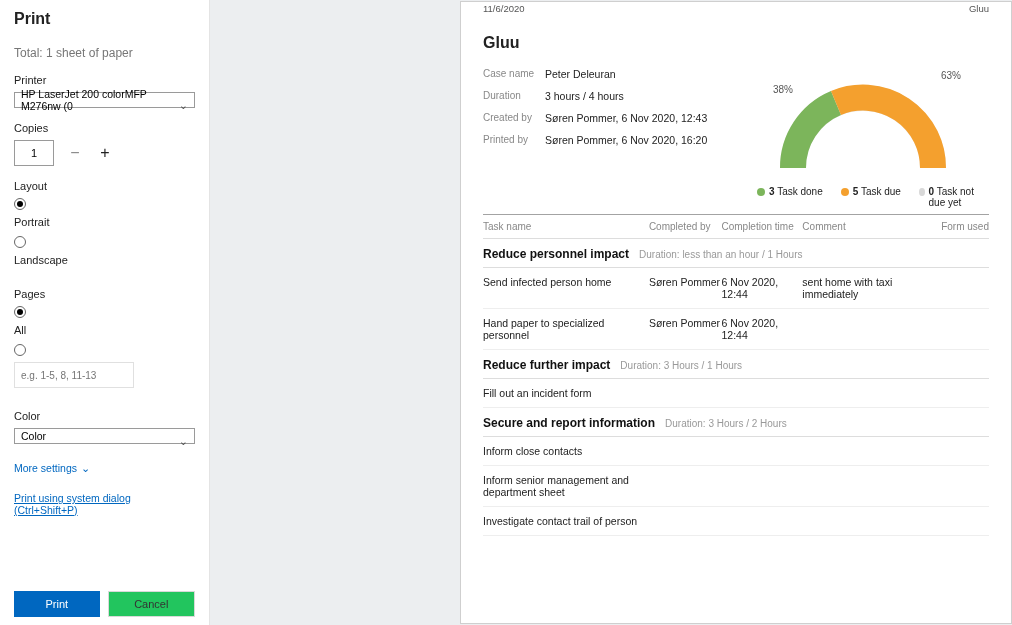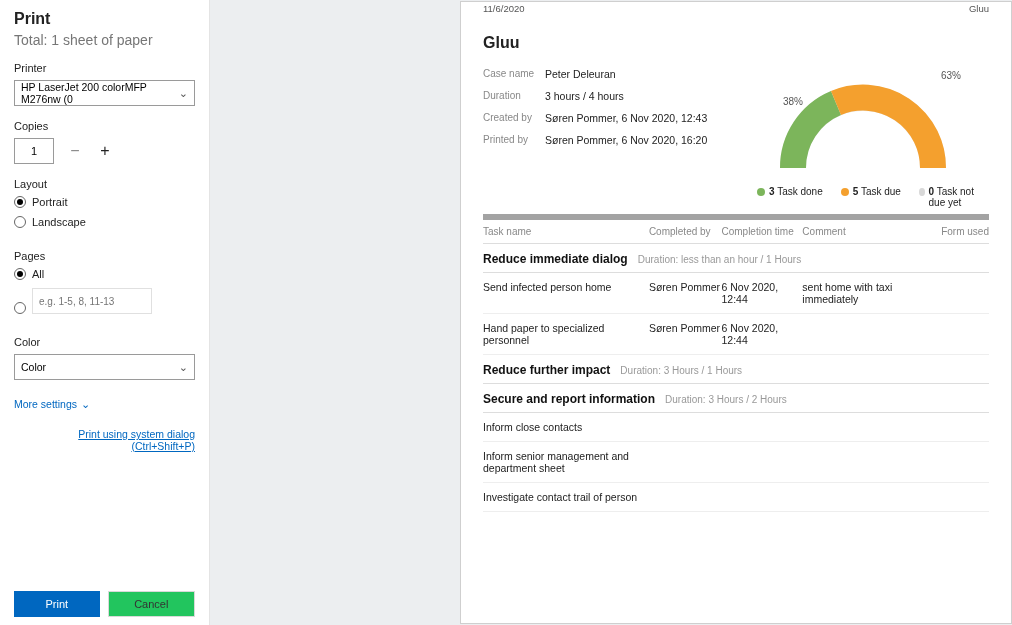--- a/index.html
+++ b/index.html
@@ -4,36 +4,36 @@
 <style>
   * { box-sizing: border-box; margin: 0; padding: 0; font-family: "Segoe UI", Arial, sans-serif; }
   html, body { width: 1012px; height: 625px; overflow: hidden; background:#fff;}
   #app { display:flex; height:100%; }
   
   .panel {
     width:210px; height:100%; background:#fff; border-right:1px solid #e4e4e4;
     padding:10px 14px 0 14px; position:relative; display:flex; flex-direction:column;
   }
   .panel h1 { font-size:16px; font-weight:600; color:#222; }
-  .panel .sub { font-size:14px; color:#767676; margin-top:4px; }
+  .panel .sub { font-size:12px; color:#767676; margin-top:18px; }
   .section-label { font-size:11px; color:#222; margin-top:14px; margin-bottom:6px; }
   .select {
-    width:100%; height:26px; border:1px solid #9a9a9a; font-size:10.5px; padding:0 36px 0 6px;
+    width:100%; height:16px; border:1px solid #9a9a9a; font-size:10.5px; padding:0 36px 0 6px;
     background:#fff; position:relative; display:flex; align-items:center; cursor:pointer;
   }
   .chev { position:absolute; right:6px; top:6px; font-size:11px; color:#555; pointer-events:none;}
   .copies-row { display:flex; align-items:center; gap:12px; }
   .copies-input { width:40px; height:26px; text-align:center; border:1px solid #9a9a9a; font-size:11px; }
   .step { width:18px; height:18px; display:flex; align-items:center; justify-content:center; font-size:16px; cursor:pointer; color:#888;}
   .step.plus { color:#222;}
-  .radio-row { display:flex; align-items:flex-end; gap:6px; font-size:11px; color:#222; margin-bottom:8px; }
+  .radio-row { display:flex; align-items:flex-start; gap:6px; font-size:11px; color:#222; margin-bottom:8px;flex-direction:column; }
   .radio { width:12px; height:12px; border:1px solid #666; border-radius:50%; display:inline-flex; align-items:center; justify-content:center;}
   .radio.checked::after { content:""; width:6px; height:6px; background:#000; border-radius:50%; }
   .pages-input { height:26px; width:120px; border:1px solid #e0e0e0; font-size:10px; padding:8px 6px; color:#888;}
-  .link { font-size:10.5px; color:#0067c0; cursor:pointer; display:inline-flex; align-items:center; gap:4px;text-align:right;}
+  .link { font-size:10.5px; color:#0067c0; cursor:pointer; display:inline-flex; align-items:center; gap:4px;}
   .link.under { text-decoration:underline; }
   .buttons { position:absolute; bottom:8px; left:14px; right:14px; display:flex; gap:8px; }
   .btn { flex:1; height:26px; font-size:11px; display:flex; align-items:center; justify-content:center; cursor:pointer;}
   .btn.primary { background:#0067c0; color:#fff; }
   .btn.secondary { background:#22c55e; color:#333; border:1px solid #d9d9d9; }
 
   
   .gap { flex:0 0 250px; background:#eceef0; height:100%; }
 
   
@@ -50,21 +50,21 @@
   .meta-row .k { width:62px; color:#888; font-size:10px; }
   .meta-row .v { flex:1; color:#222; }
   .chart-side { flex:1; position:relative; }
   .arc-wrap { position:relative; width:200px; height:110px; margin-left:10px; }
   .arc-label { position:absolute; font-size:10px; color:#555; }
   .legend { display:flex; gap:18px; font-size:10px; margin-top:8px; margin-left:4px;}
   .legend .item { display:flex; align-items:flex-start; gap:4px; max-width:66px;}
   .legend .dot { width:8px; height:8px; border-radius:50%; margin-top:2px;}
   .legend .n { font-weight:700; }
   table.tasks { width:100%; border-collapse:collapse; font-size:10.5px; margin-top:6px;}
-  .thead-row td { color:#888; font-size:10px; padding:6px 0; border-bottom:1px solid #ddd; border-top:6px solid #a3a3a3; vertical-align:top;}
+  .thead-row td { color:#888; font-size:10px; padding:6px 0; border-bottom:1px solid #ddd; border-top:1px solid #a3a3a3; vertical-align:top;}
   .sec-row td { padding:8px 0 6px 0; border-bottom:1px solid #ddd; }
   .sec-row b { font-size:12px; font-weight:700; color:#111; }
   .sec-row .dur { color:#999; font-size:10px; margin-left:10px;}
   .task-row td { padding:8px 0; border-bottom:1px solid #eee; vertical-align:top; }
   .col-name { width:160px; padding-right:8px;}
   .col-by   { width:70px;  padding-right:8px;}
   .col-time { width:78px;  padding-right:8px;}
   .col-comm { width:120px; padding-right:8px;}
   .col-form { width:60px; text-align:right;}
 </style>
@@ -164,21 +164,21 @@
         <div class="chart-side">
           <div class="arc-wrap">
             <svg viewBox="0 0 200 110" width="200" height="110">
 
               <path d="M30 100 A70 70 0 1 1 170 100" fill="none" stroke="#e8e8e8" stroke-width="26"></path>
 
               <path d="M30 100 A70 70 0 0 1 73 35" fill="none" stroke="#7cb55b" stroke-width="26"></path>
 
               <path d="M73 35 A70 70 0 0 1 170 100" fill="none" stroke="#f4a02e" stroke-width="26"></path>
             </svg>
-            <span class="arc-label" style="left:10px; top:28px;margin-left:10px;">38%</span>
+            <span class="arc-label" style="left:10px; top:16px;">38%</span>
             <span class="arc-label" style="right:2px; top:2px;">63%</span>
           </div>
           <div class="legend" id="legend">
               <div class="item">
                 <span class="dot" style="background:#7cb55b"></span>
                 <span><span class="n">3</span> Task done</span>
               </div>
               <div class="item">
                 <span class="dot" style="background:#f4a02e"></span>
                 <span><span class="n">5</span> Task due</span>
@@ -196,39 +196,46 @@
             <tr class="thead-row">
           <td class="col-name">Task name</td>
           <td class="col-by">Completed by</td>
           <td class="col-time">Completion time</td>
           <td class="col-comm">Comment</td>
           <td class="col-form">Form used</td>
         </tr>
         </tbody>
           <tbody id="task-body">
             <tr class="sec-row">
-              <td colspan="5"><b>Reduce immediate dialog</b><span class="dur">Duration: less than an hour / 1 Hours</span></td>
+              <td colspan="5"><b>Reduce personnel impact</b><span class="dur">Duration: less than an hour / 1 Hours</span></td>
             </tr>
             <tr class="task-row">
               <td class="col-name">Send infected person home</td>
               <td class="col-by">Søren Pommer</td>
               <td class="col-time">6 Nov 2020, 12:44</td>
               <td class="col-comm">sent home with taxi immediately</td>
               <td class="col-form"></td>
             </tr>
             <tr class="task-row">
               <td class="col-name">Hand paper to specialized personnel</td>
               <td class="col-by">Søren Pommer</td>
               <td class="col-time">6 Nov 2020, 12:44</td>
               <td class="col-comm"></td>
               <td class="col-form"></td>
             </tr>
             <tr class="sec-row">
               <td colspan="5"><b>Reduce further impact</b><span class="dur">Duration: 3 Hours / 1 Hours</span></td>
             </tr>
+            <tr class="task-row">
+              <td class="col-name">Fill out an incident form</td>
+              <td class="col-by"></td>
+              <td class="col-time"></td>
+              <td class="col-comm"></td>
+              <td class="col-form"></td>
+            </tr>
             <tr class="sec-row">
               <td colspan="5"><b>Secure and report information</b><span class="dur">Duration: 3 Hours / 2 Hours</span></td>
             </tr>
             <tr class="task-row">
               <td class="col-name">Inform close contacts</td>
               <td class="col-by"></td>
               <td class="col-time"></td>
               <td class="col-comm"></td>
               <td class="col-form"></td>
             </tr>

